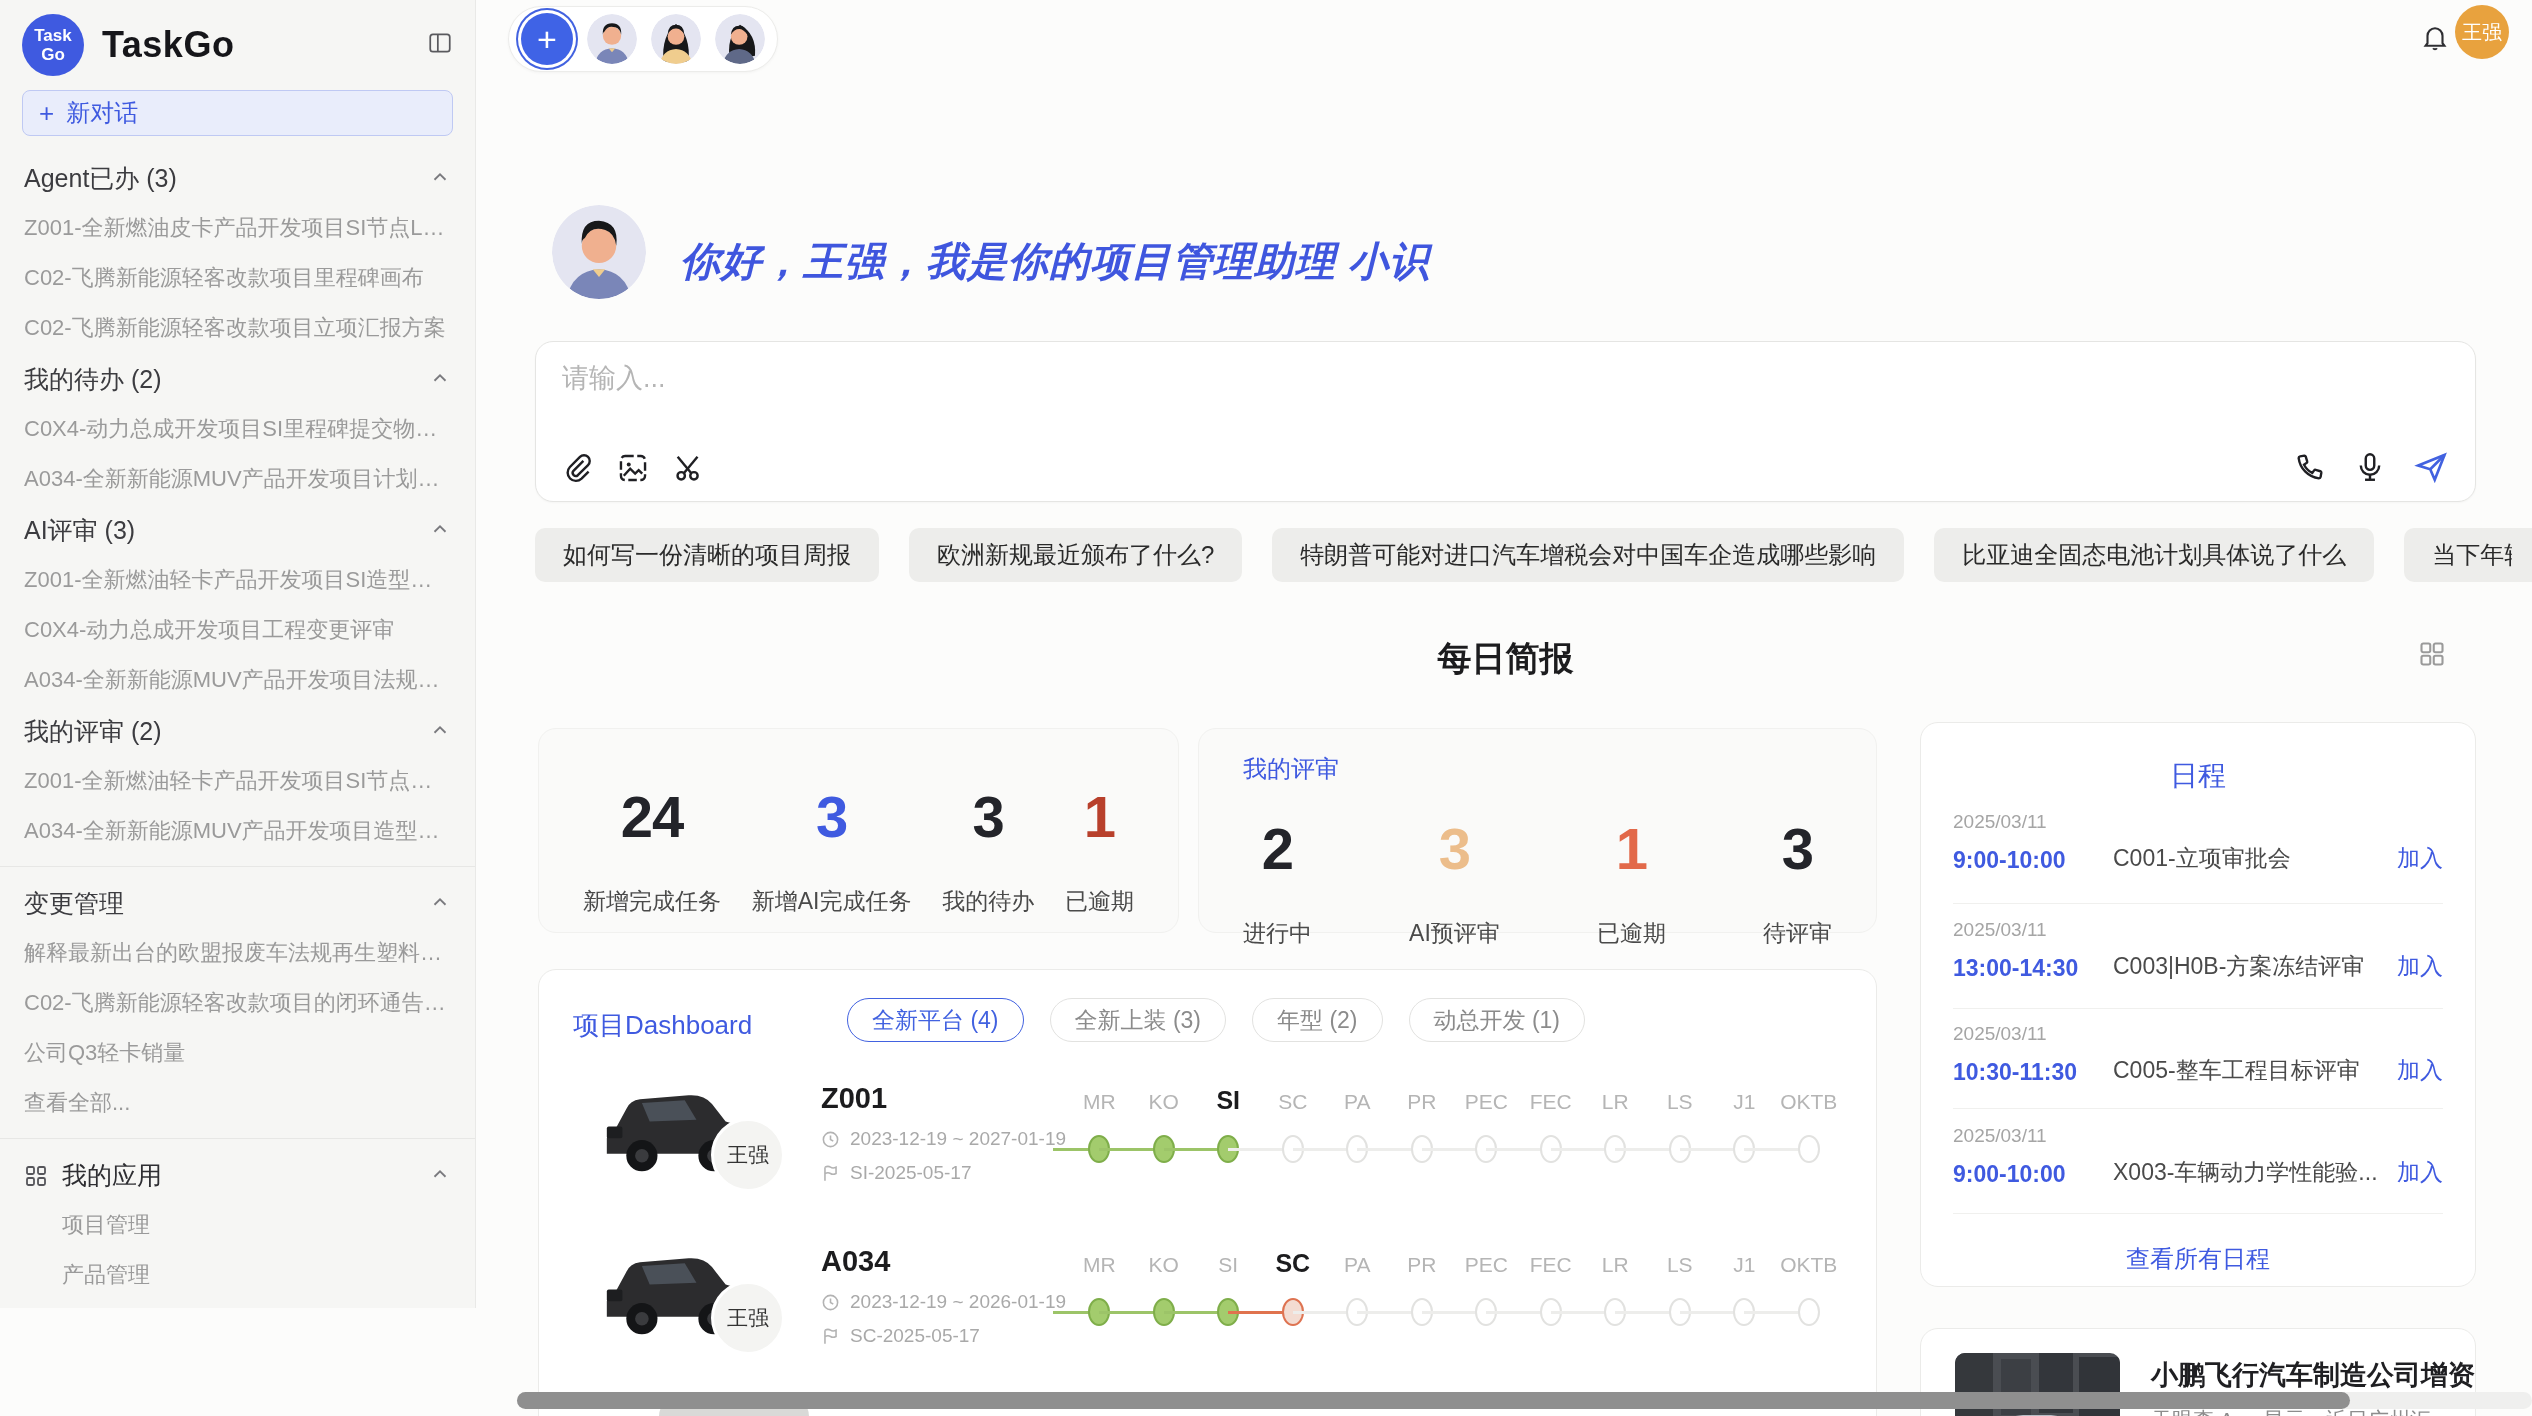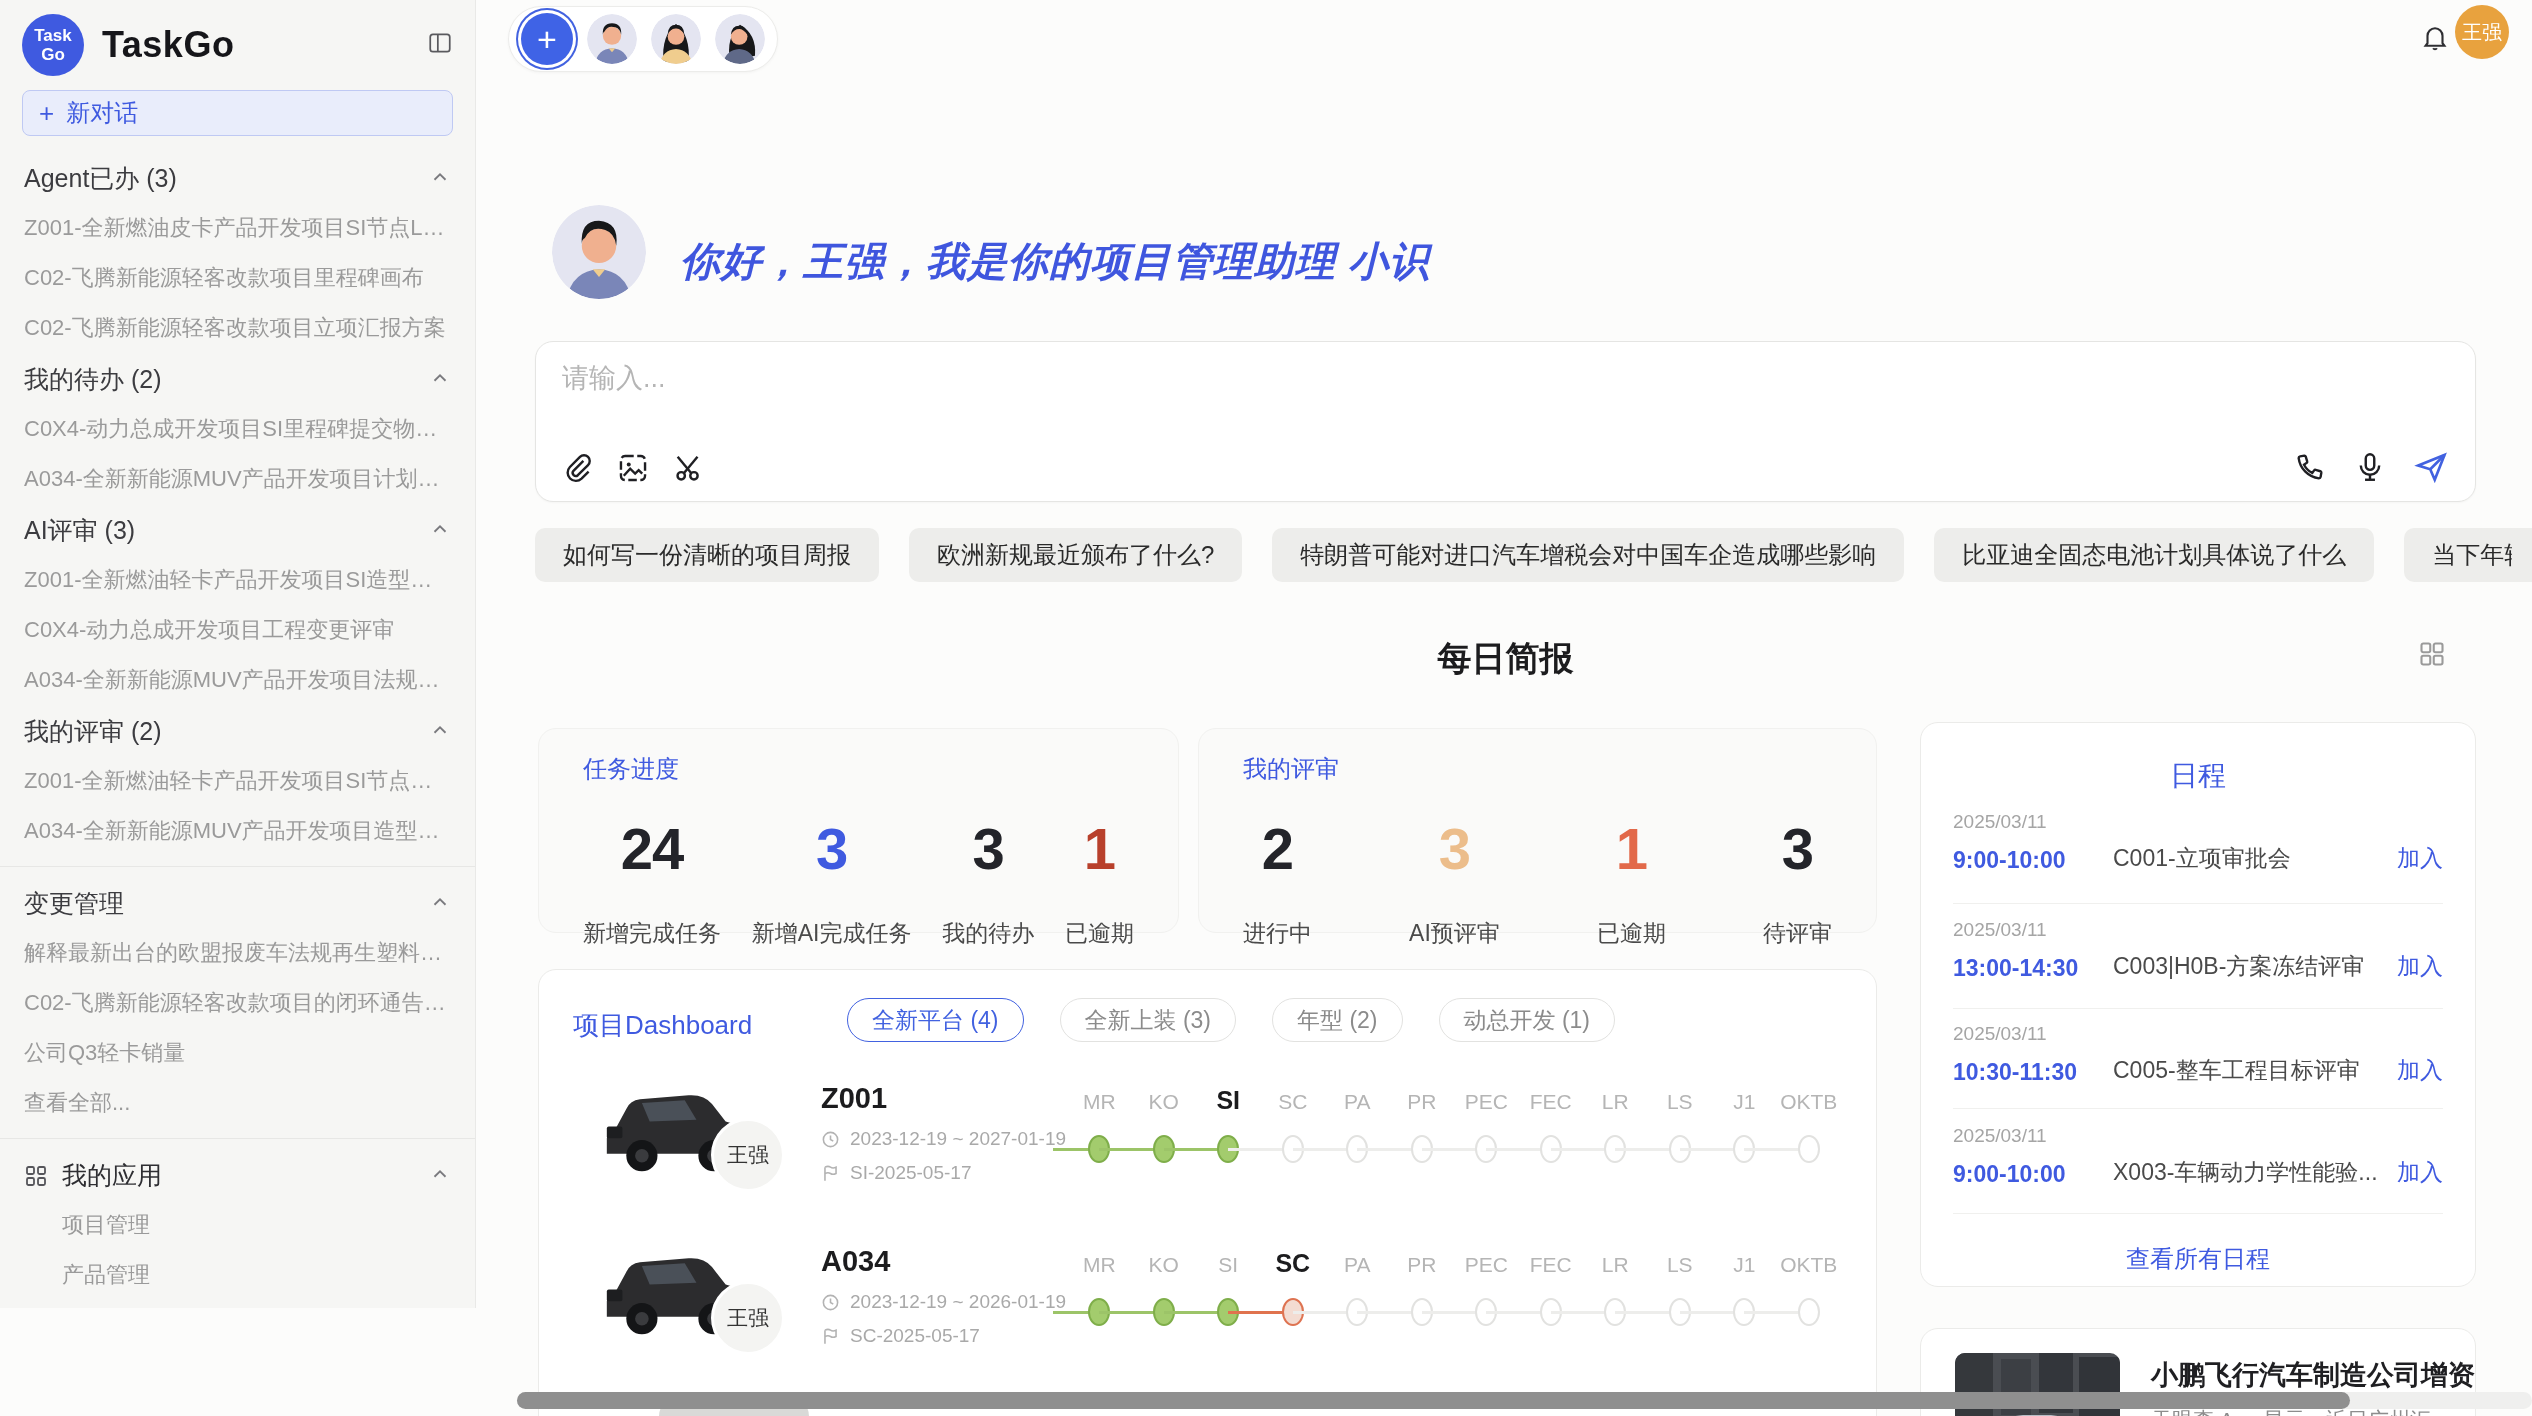--- a/index.html
+++ b/index.html
@@ -60,21 +60,21 @@
 .stat-card{background:#fafaf9;border:1px solid #f1f1ef;border-radius:18px;padding:24px 44px}
 .stat-card .card-label{font-size:24px;color:#3f5ae0}
 .stats-row{display:flex;justify-content:space-between;margin-top:30px}
 .stat{display:flex;flex-direction:column;align-items:center;gap:36px}
 .stat-num{font-size:58px;font-weight:600;letter-spacing:-1px}
 .stat-label{font-size:23px;color:#4a4a4a}
 
 
 .dash-card{left:62px;top:969px;width:1339px;height:470px;background:#fff;border:1px solid #ebebe9;border-radius:18px;overflow:hidden}
 .dash-title{position:absolute;left:34px;top:38px;font-size:26px;color:#3f5ae0}
-.tabs{position:absolute;left:308px;top:28px;display:flex;gap:36px}
+.tabs{position:absolute;left:308px;top:28px;display:flex;gap:26px}
 .tab{height:44px;border:1px solid #e2e2e0;border-radius:22px;background:#fff;display:flex;align-items:center;padding:0 24px;font-size:23px;color:#8b8b8b;cursor:pointer;white-space:nowrap}
 .tab.selected{border-color:#4262e0;color:#4262e0}
 .project-row{position:absolute;left:0;width:1339px;height:165px}
 .truck{position:absolute;left:58px;top:0}
 .owner-badge{position:absolute;left:172px;top:48px;width:74px;height:74px;border-radius:50%;background:#f4f4f2;border:3px solid #fff;display:flex;align-items:center;justify-content:center;font-size:21px;color:#333}
 .p-code{position:absolute;left:282px;top:12px;font-size:29px;font-weight:700;color:#1c1c1e}
 .p-meta{position:absolute;left:282px;display:flex;align-items:center;gap:10px;font-size:19px;color:#a9a9a9;white-space:nowrap}
 .ms{position:absolute;left:528px;top:18px;width:800px;height:96px}
 .ms-labels{position:absolute;left:0;top:0;width:100%;height:32px}
 .ms-label{position:absolute;top:2px;text-align:center;font-size:21px;color:#b5b5b5}
@@ -368,21 +368,20 @@
     <span class="abs brief-grid">
       <svg width="28" height="28" viewBox="0 0 24 24" fill="none" stroke="#9a9a9a" stroke-width="1.8">
           <rect x="3" y="3" width="7.5" height="7.5" rx="1.5"></rect>
           <rect x="13.5" y="3" width="7.5" height="7.5" rx="1.5"></rect>
           <rect x="3" y="13.5" width="7.5" height="7.5" rx="1.5"></rect>
           <rect x="13.5" y="13.5" width="7.5" height="7.5" rx="1.5"></rect>
         </svg>
     </span>
 
     <div class="abs stat-card" style="left:62px;top:728px;width:641px;height:205px">
-      <div class="card-label">任务进度</div>
       <div class="stats-row">
         <div class="stat">
             <span class="stat-num" style="color: rgb(35, 36, 42);">24</span>
             <span class="stat-label">新增完成任务</span>
           </div>
         <div class="stat">
             <span class="stat-num" style="color: rgb(63, 90, 224);">3</span>
             <span class="stat-label">新增AI完成任务</span>
           </div>
         <div class="stat">

